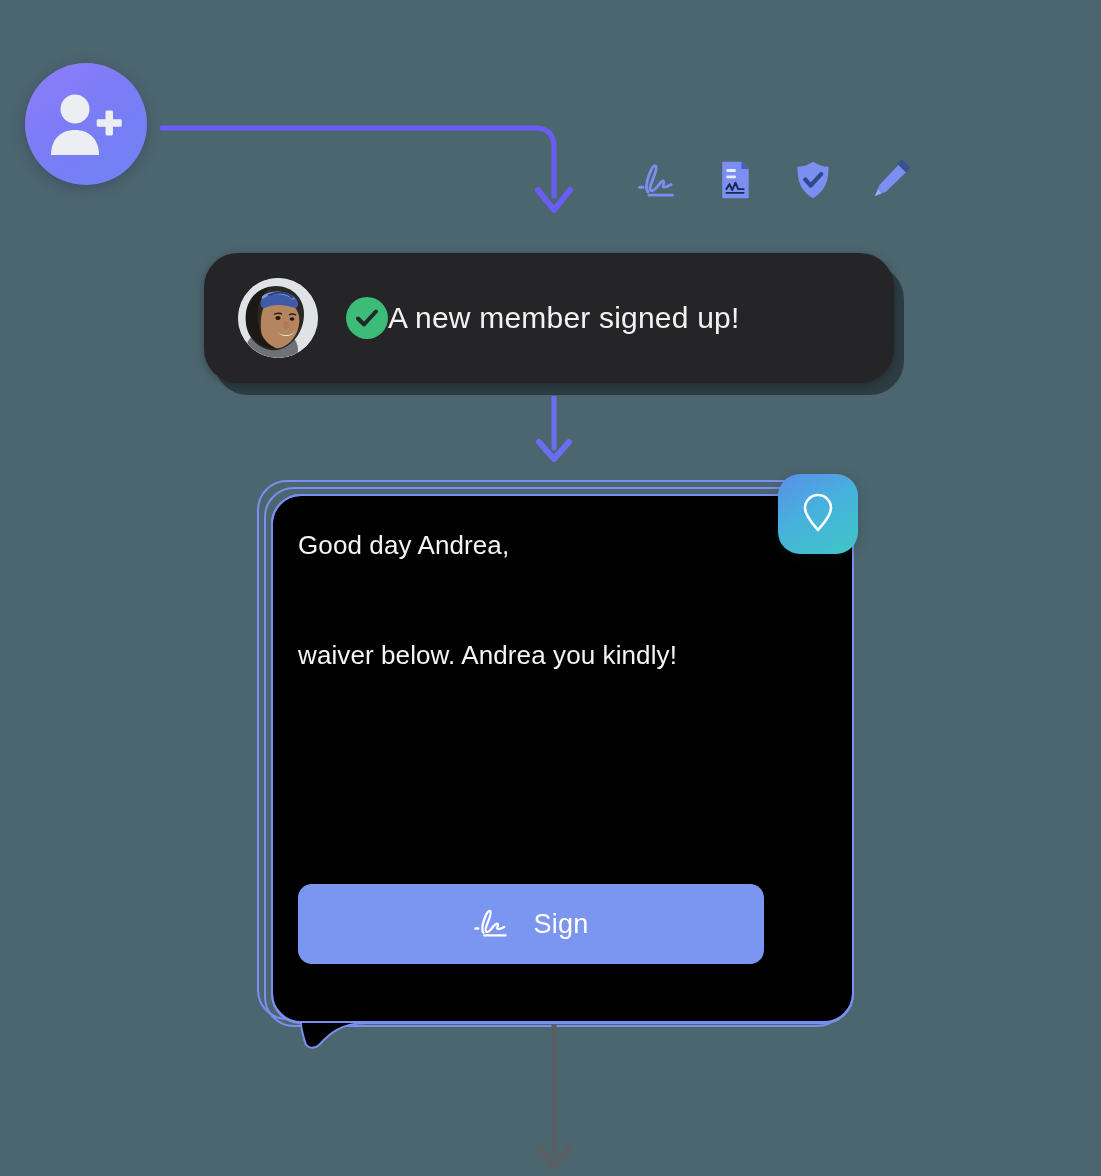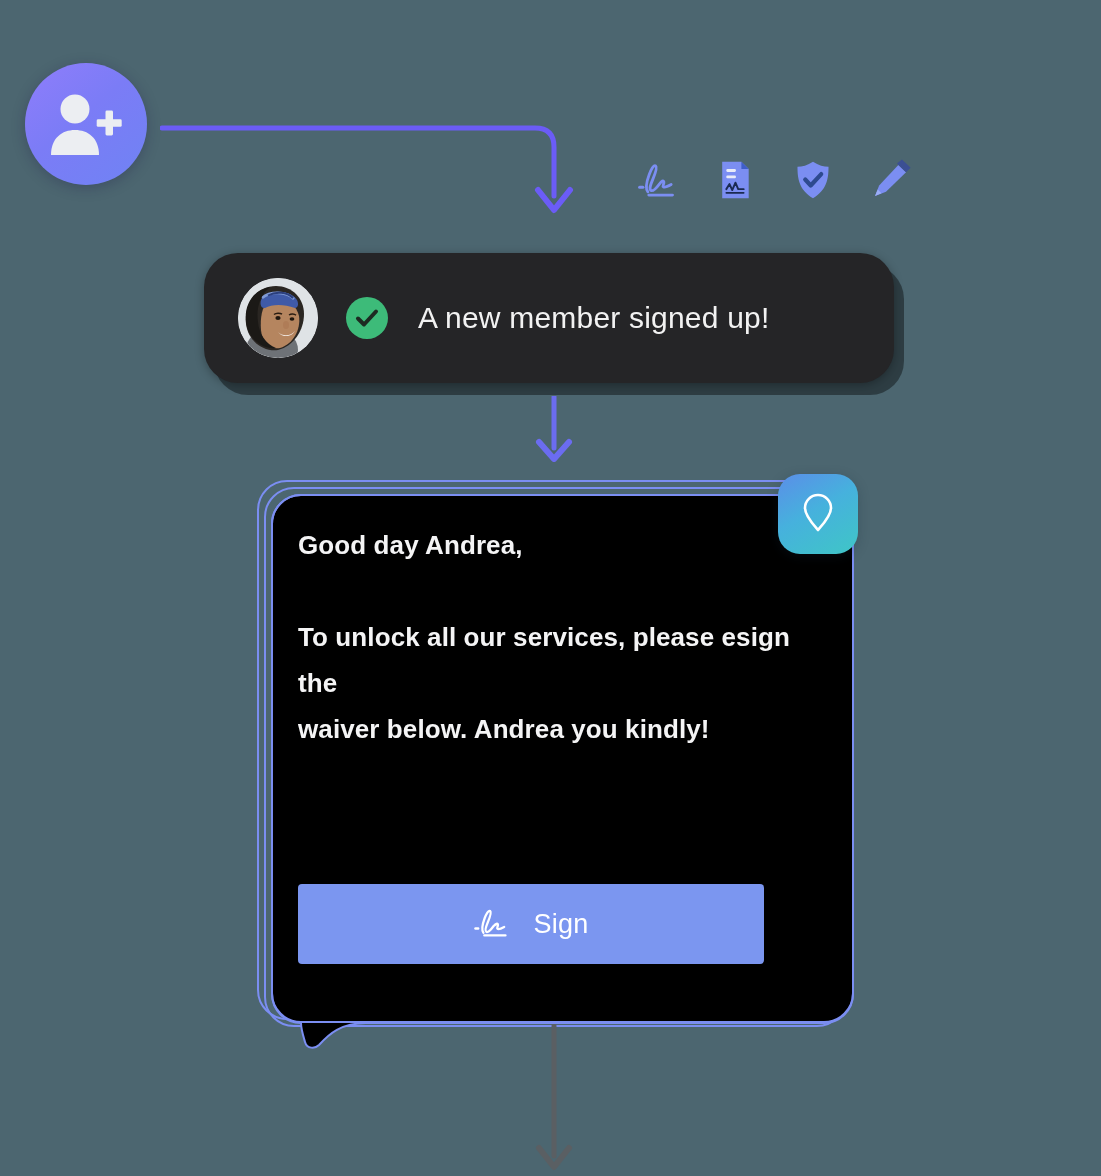--- a/index.html
+++ b/index.html
@@ -59,21 +59,20 @@
     position: relative;
   }
   #notif-avatar svg { position:absolute; left:0; top:0; }
   #notif-check {
     width: 42px; height: 42px; border-radius: 50%;
     background: #3dbb79; flex: none;
     margin-left: 28px;
     display: flex; align-items: center; justify-content: center;
   }
   #notif-text {
-    margin-left: 30px;
     color: #f2f2f2;
     font-size: 30px;
     letter-spacing: 0.2px;
     white-space: nowrap;
   }
 
   
   #arrow-mid { left: 528px; top: 396px; width: 52px; height: 66px; }
 
   
@@ -100,32 +99,31 @@
   #bubble-content {
     position: absolute;
     left: 48px; top: 42px;
     width: 500px;
   }
   .msg-line {
     color: #f4f4f5;
     font-size: 26px;
     line-height: 46px;
     letter-spacing: 0.1px;
-    font-weight: bold;
   }
   .msg-para { margin: 0 0 46px 0; }
   .msg-para:last-of-type { margin-bottom: 0; }
 
   
   #sign-button {
     position: absolute;
     left: 48px; top: 404px;
     width: 466px; height: 80px;
     border: none;
-    border-radius: 4px;
+    border-radius: 14px;
     background: #7b96f0;
     color: #ffffff;
     font-family: "Liberation Sans", sans-serif;
     font-size: 27px;
     letter-spacing: 0.3px;
     cursor: pointer;
     display: flex; align-items: center; justify-content: center;
     gap: 18px;
   }
   #sign-button .sig-ico { width: 42px; height: 30px; display:block; }
@@ -264,21 +262,21 @@
                H95 C70 529 58 540 48 551 C44 555 36 555 34 548
                C32 541 30 535 30 529 A29 29 0 0 1 1 500 V30 A29 29 0 0 1 30 1 Z" fill="#000000" stroke="#7b8ef2" stroke-width="2"></path>
     </svg>
   </div>
 
   <div id="bubble-content">
     <p class="msg-line msg-para">Good day Andrea,</p>
 
 
     <p class="msg-para">
-      <span class="msg-line">To unlock all our services, please esign the</span><br>
+      <br>
       <span class="msg-line">waiver below. Andrea you kindly!</span>
     </p>
   </div>
 
   <button id="sign-button">
     <span>
       <svg class="sig-ico" viewBox="0 0 46 34" aria-hidden="true">
         <path d="M2 22 L5 22" stroke="#ffffff" stroke-width="2.8" stroke-linecap="round"></path>
         <path d="M11 27 C9 24.5 9.8 17.5 12.4 10.5 C14.2 5.8 16.8 1
                  18.6 2.3 C20.4 3.7 18.2 9.8 16 15

